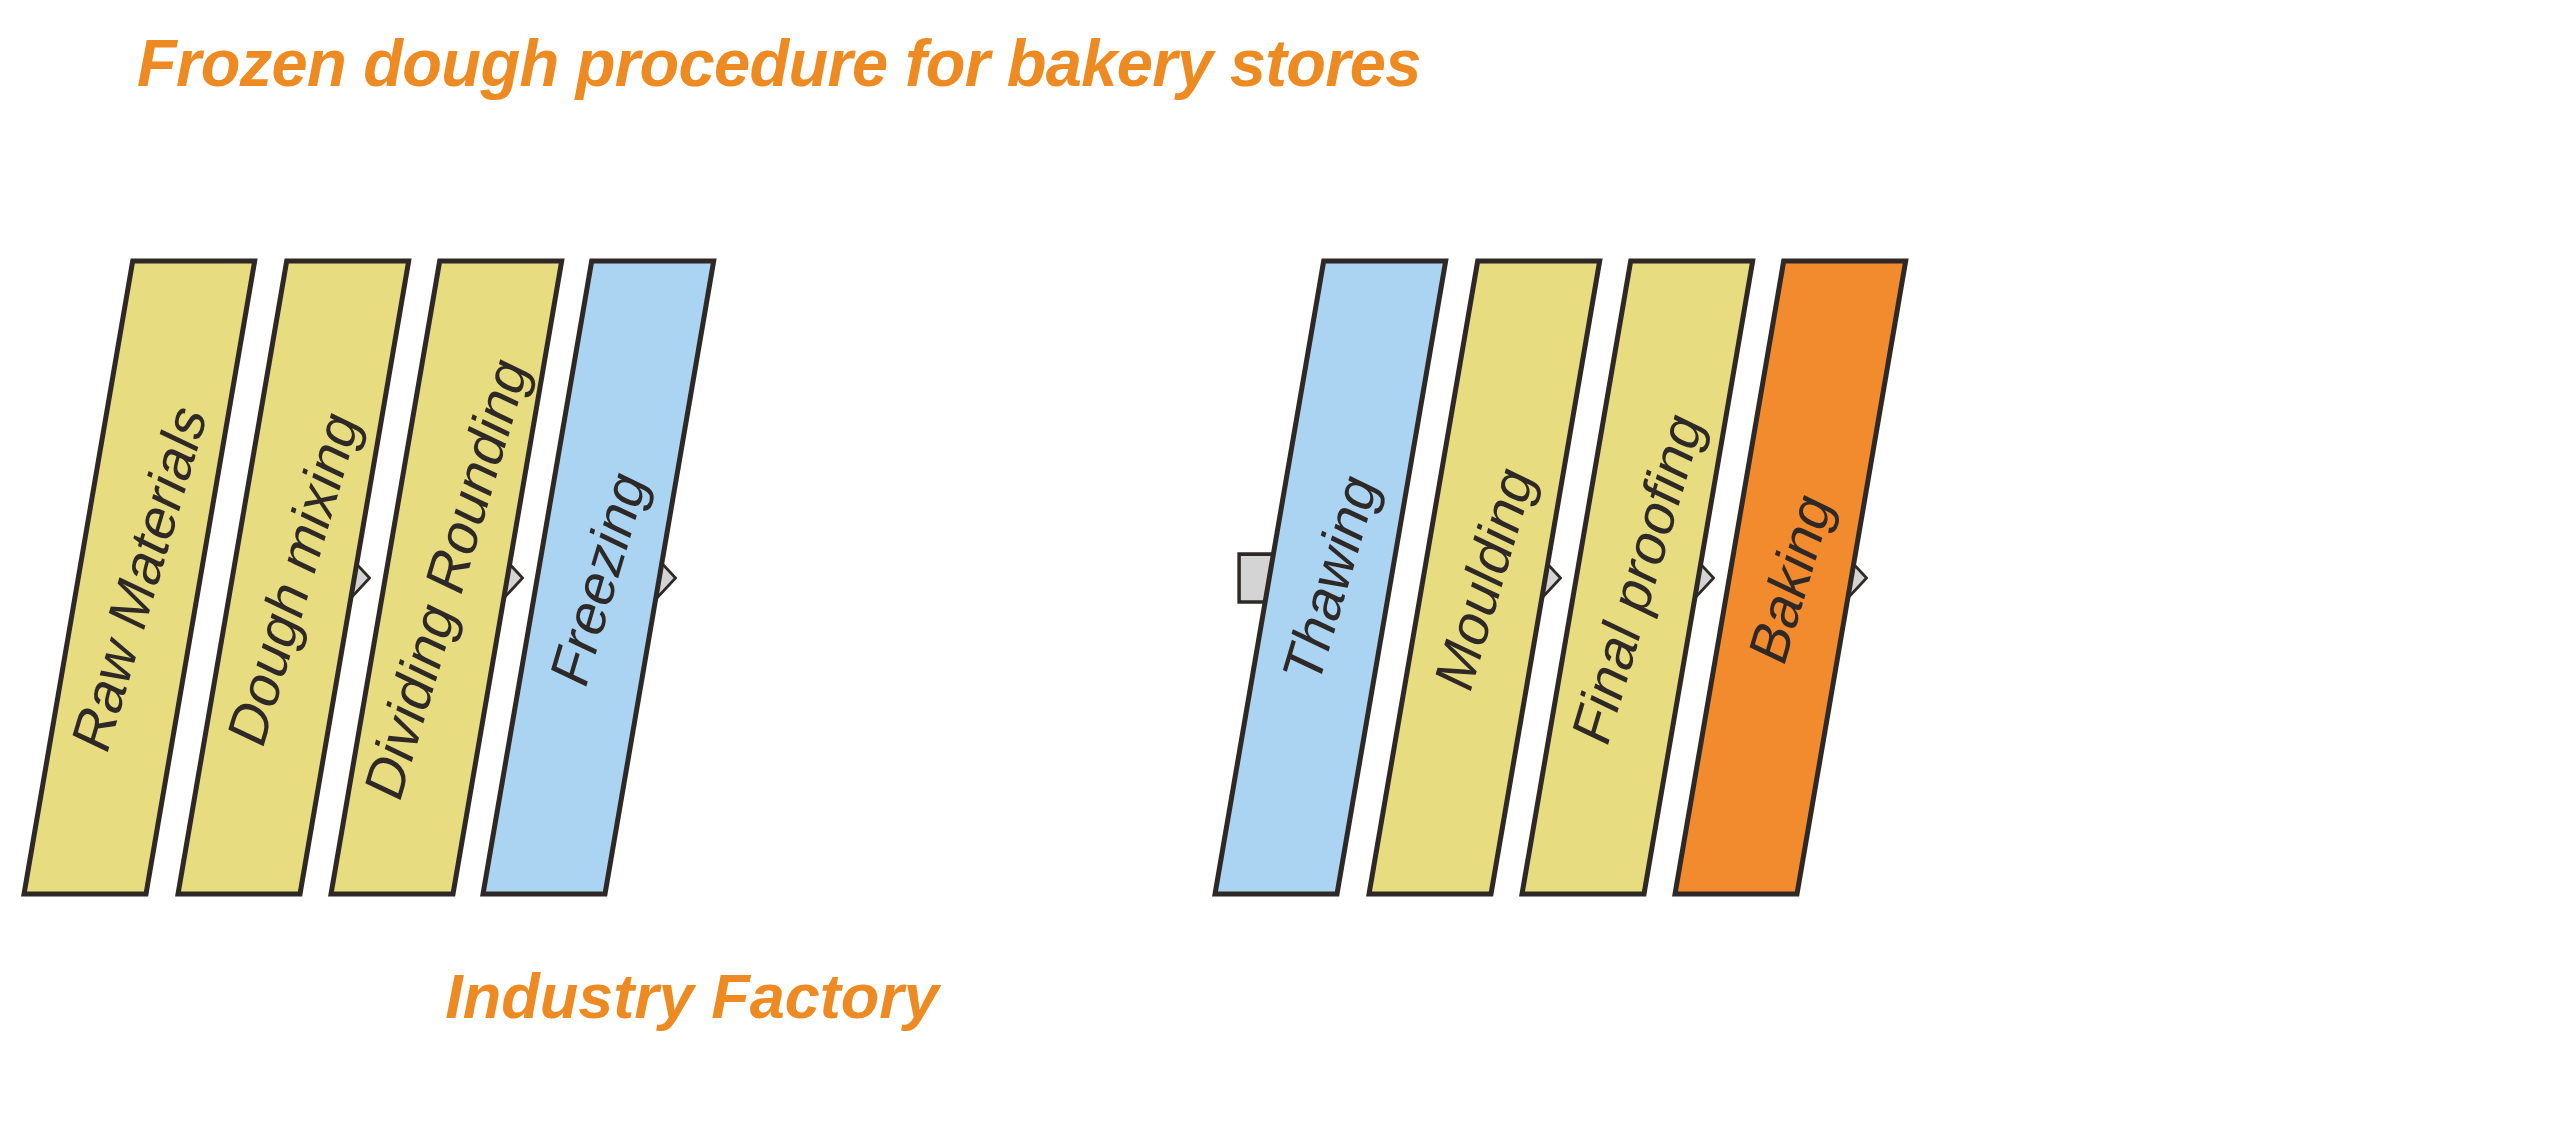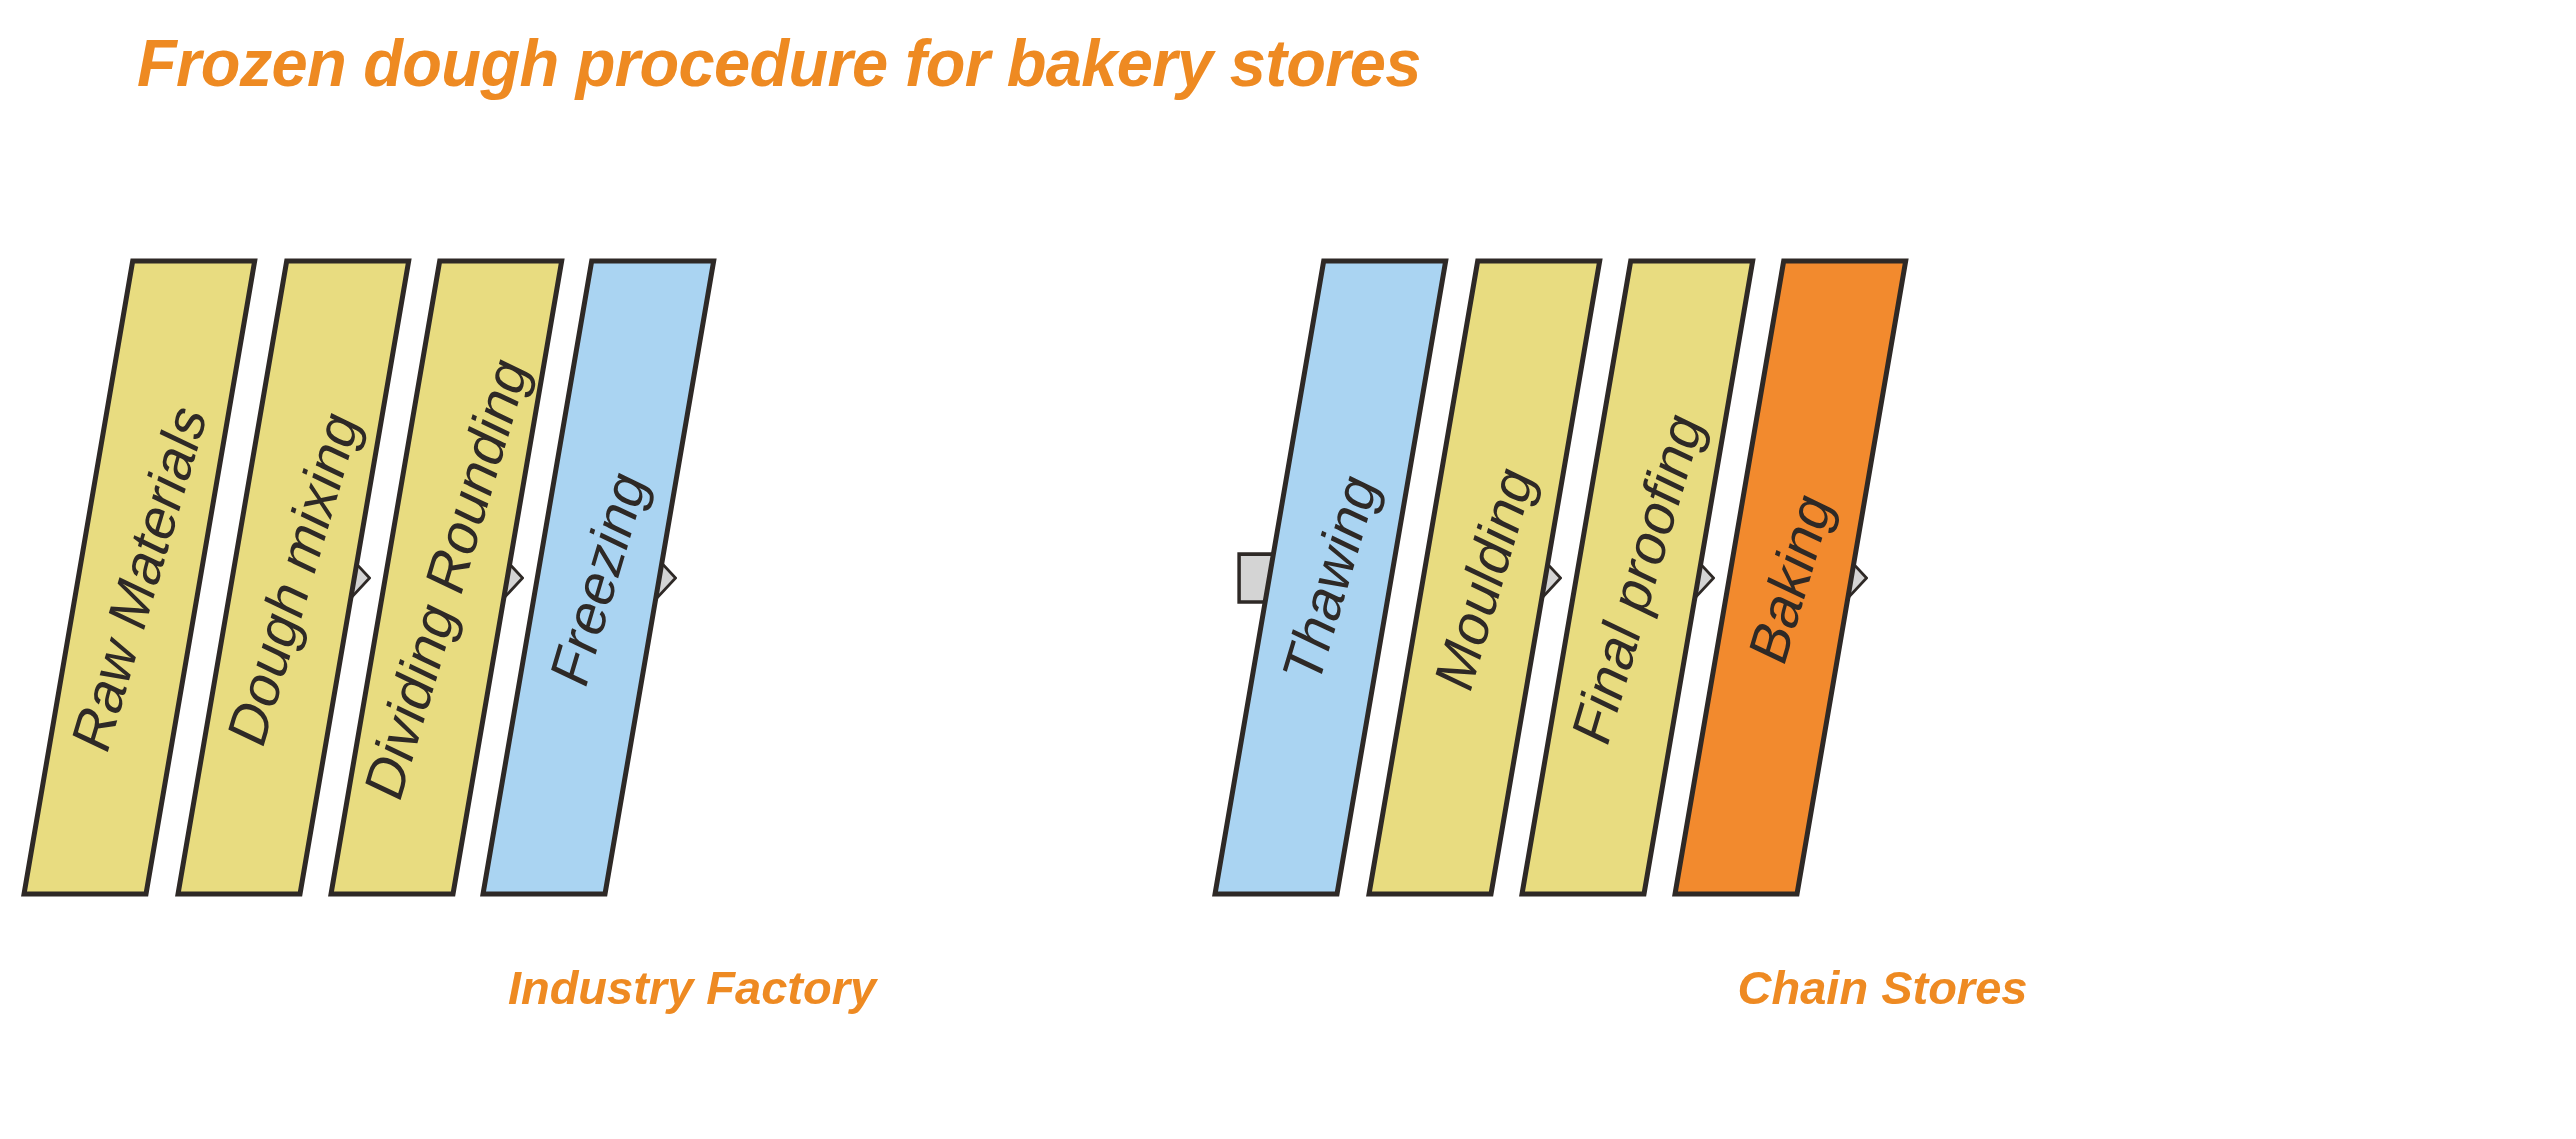--- a/index.html
+++ b/index.html
@@ -33,21 +33,21 @@
     font-stretch: condensed;
     transform: scaleX(0.97);
     transform-origin: left top;
   }
   #box-factory  { left: 131px;  top: 217px; width: 1122px; height: 852px; }
   #box-chain    { left: 1323px; top: 217px; width: 1119px; height: 852px; }
 
   
   .stage-caption {
     position: absolute;
-    font-size: 47px;
+    font-size: 63px;
     font-weight: bold;
     font-style: italic;
     color: #EE8A22;
     white-space: nowrap;
     text-align: center;
   }
   #caption-factory { left: 131px;  top: 960px; width: 1122px; }
   #caption-chain   { left: 1323px; top: 960px; width: 1119px; }
 
   
@@ -212,16 +212,15 @@
     </svg>
   </div>
 
   <div class="step" id="step-baking">
     <svg viewBox="0 0 174 905" preserveAspectRatio="none">
       <polygon points="155,0 329,0 174,905 0,905" fill="#F28A2E" stroke="#2E2926" stroke-width="5" vector-effect="non-scaling-stroke" transform="translate(-77,0)"></polygon>
     </svg>
     <div class="step-label">Baking</div>
   </div>
 
-  <div id="caption-chain" class="stage-caption">Chain Stores</div>
 
 </div>
 
 
 </body></html>

